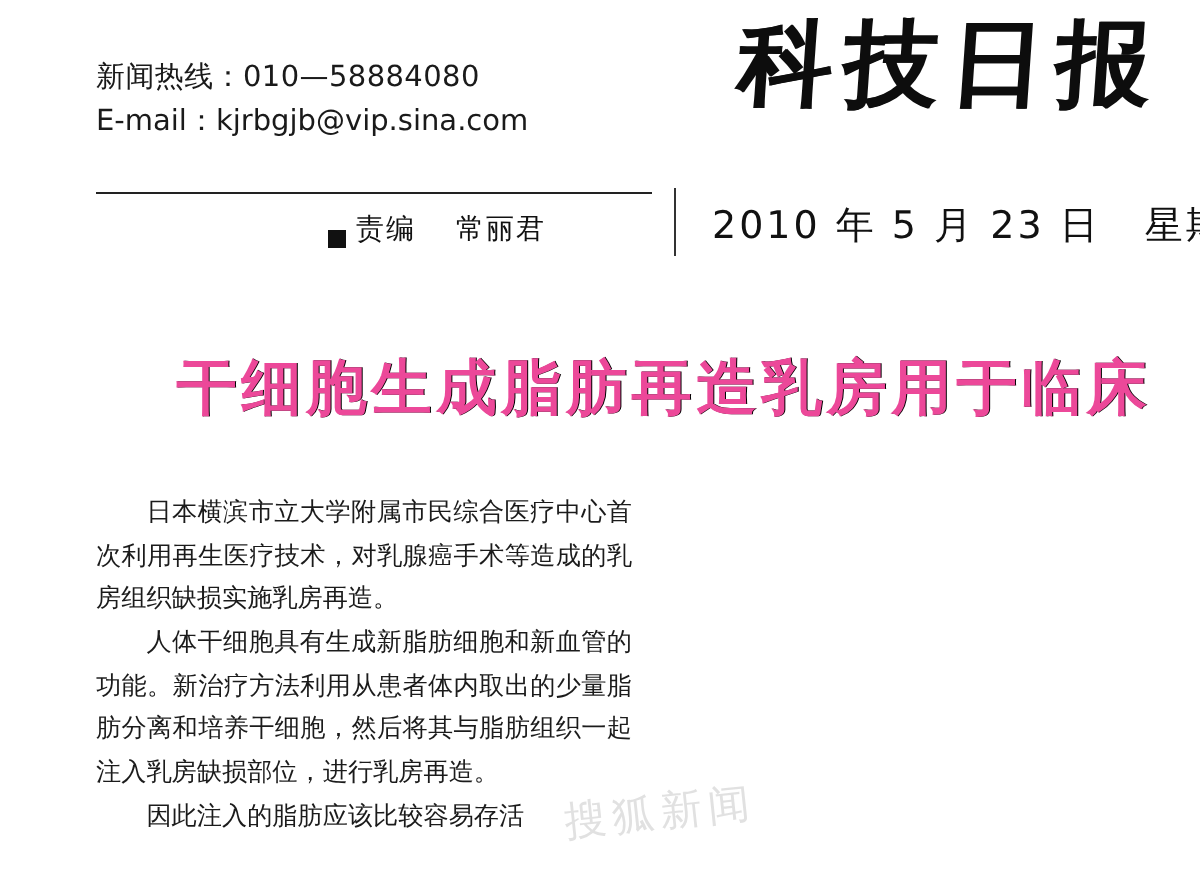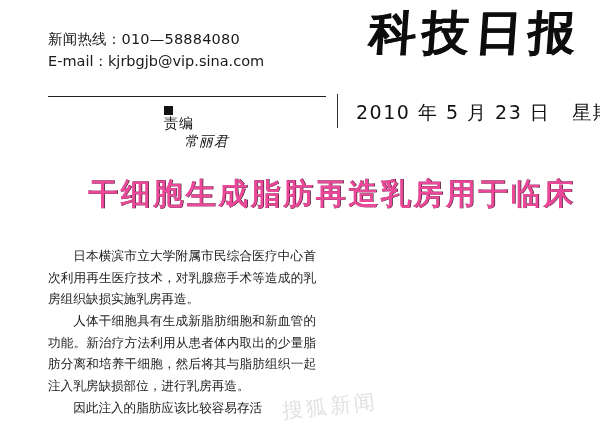--- a/index.html
+++ b/index.html
@@ -76,40 +76,38 @@
     top: 0;
     left: 0;
     width: 278px;
     border-top: 1.6px solid #222;
   }
   .editor-line {
     position: absolute;
     top: 10px;
     left: 116px;
     display: flex;
-    align-items: flex-start;
+    align-items: flex-end;
     font-size: 14px;
     color: #111;
     white-space: nowrap;
-    flex-direction: column;
   }
   .sq {
     display: inline-block;
     width: 9px;
     height: 9px;
     background: #111;
     margin-right: 5px;
   }
   .editor-label {
     letter-spacing: 1px;
   }
   .editor-name {
     margin-left: 20px;
     letter-spacing: 1px;
-    font-style: italic;
   }
   .vdiv {
     position: absolute;
     left: 289px;
     top: -2px;
     width: 0;
     height: 34px;
     border-left: 1.4px solid #333;
   }
   .dateline {

